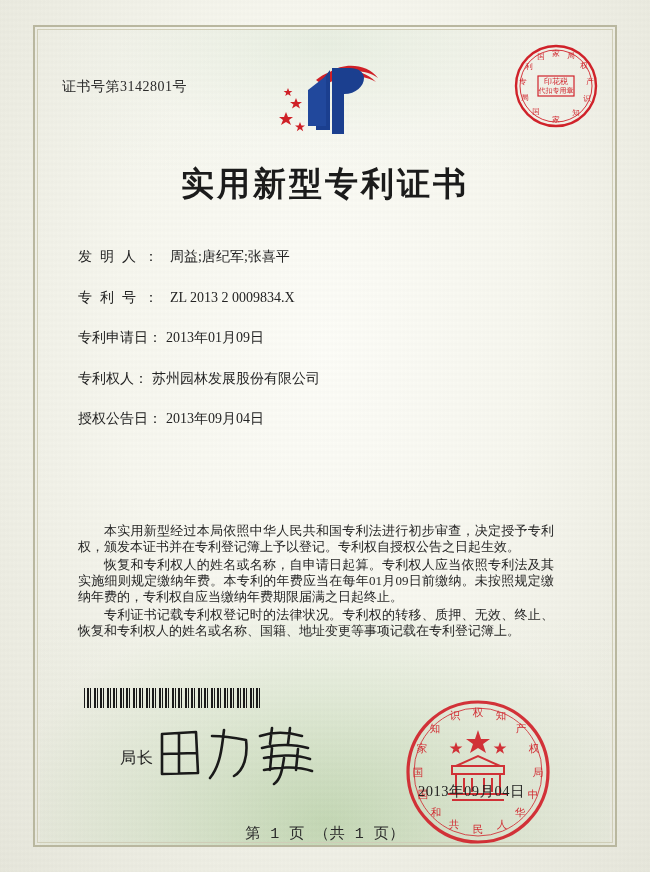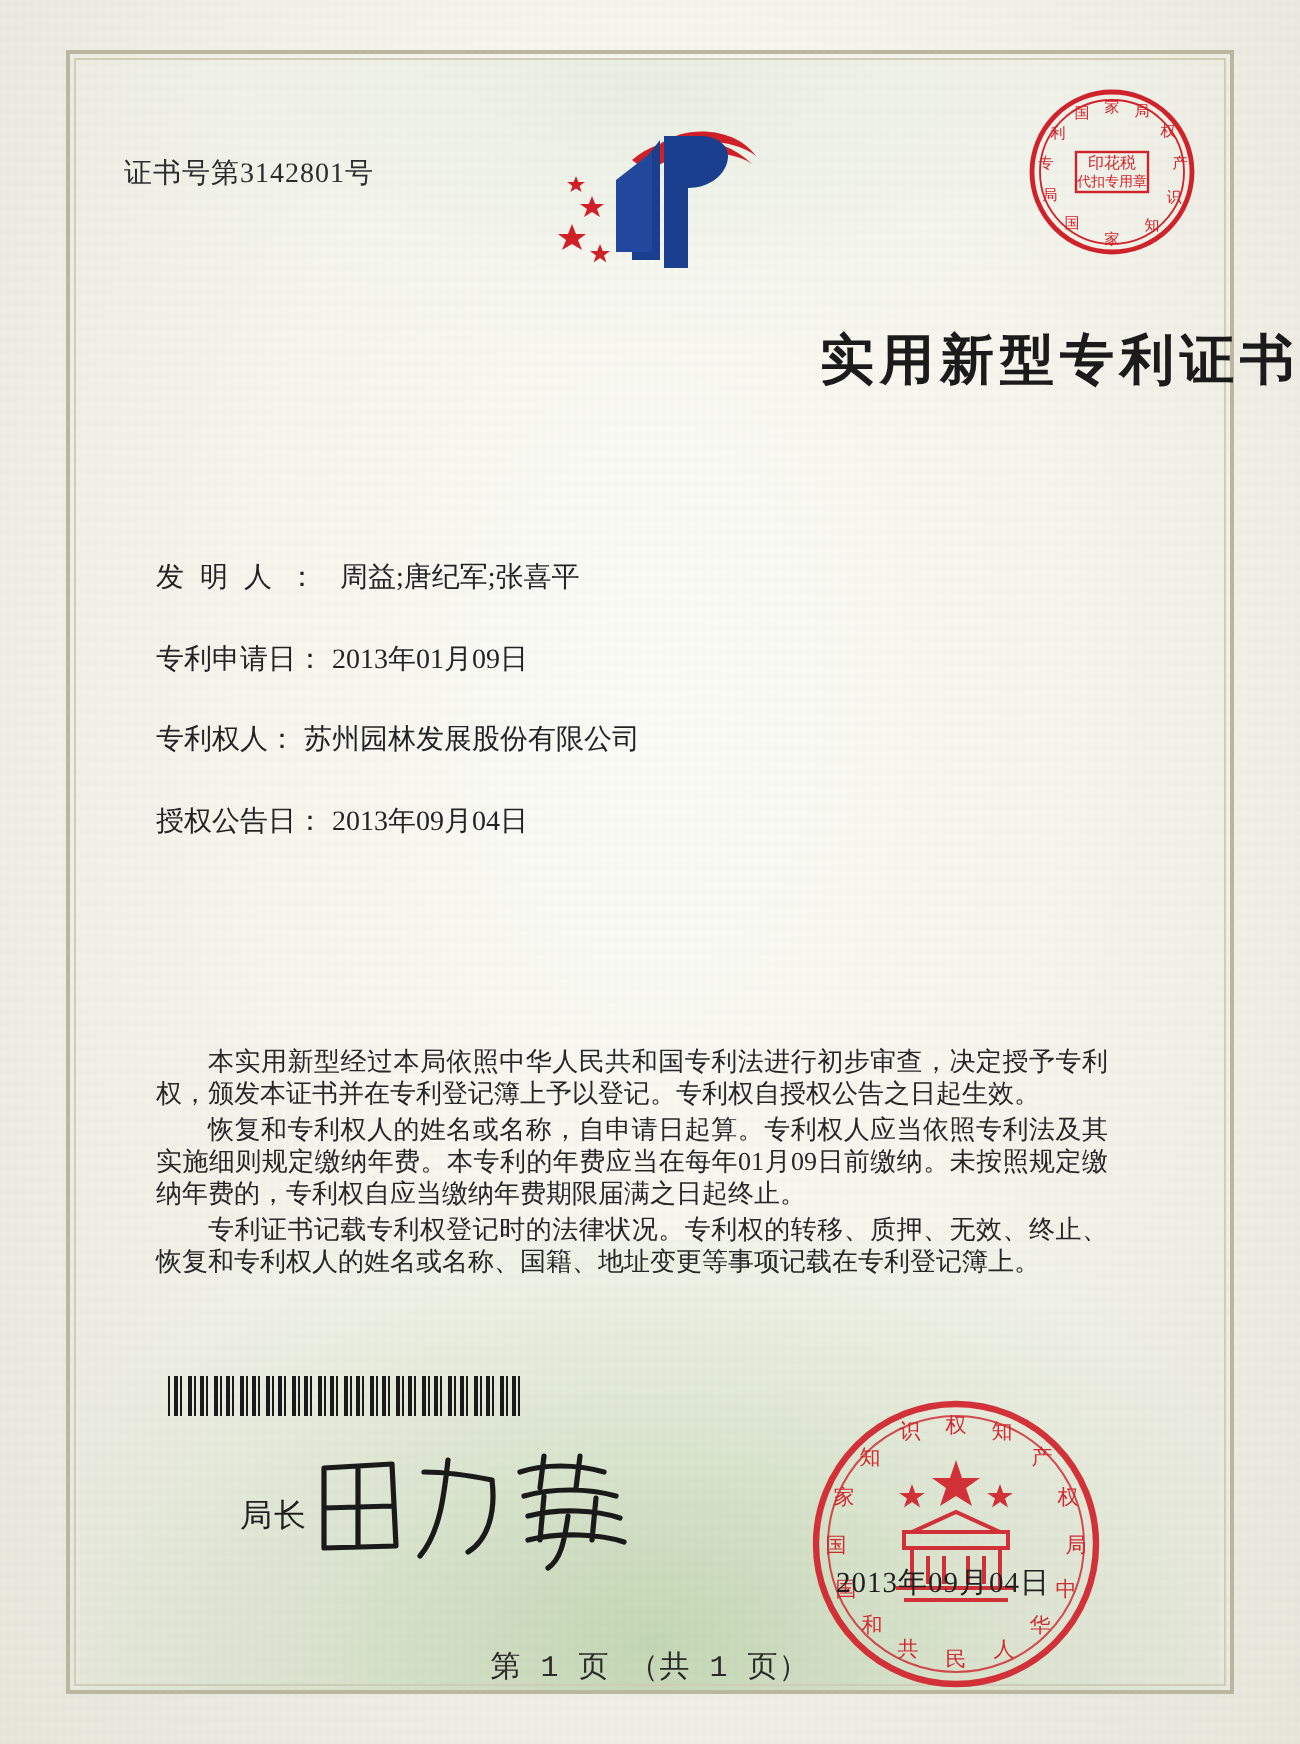--- a/index.html
+++ b/index.html
@@ -89,22 +89,22 @@
     left: 508px;
     top: 38px;
     width: 96px;
     height: 96px;
   }
   .title {
     position: absolute;
     left: 0;
     right: 0;
     top: 162px;
-    text-align: right;
-    font-size: 27px;
+    text-align: center;
+    font-size: 33px;
     font-weight: bold;
     letter-spacing: 3px;
     color: #1b1b1b;
     font-family: "Liberation Serif", serif;
   }
 
   
   .fields {
     position: absolute;
     left: 78px;
@@ -116,21 +116,20 @@
     color: #232323;
     margin-bottom: 22.5px;
     white-space: nowrap;
     line-height: 18px;
   }
   .field-label {
     display: inline-block;
   }
   .field-label.spaced {
     letter-spacing: 8px;
-    margin-top: 33px;
   }
   .field-value {
     display: inline-block;
     margin-left: 4px;
   }
 
   
   .body-text {
     position: absolute;
     left: 78px;
@@ -271,20 +270,23 @@
     </svg>
   </div>
 
   <div class="title">实用新型专利证书</div>
 
   <div class="fields">
     <div class="field-row">
       <span class="field-label spaced">发明人：</span><span class="field-value">周益;唐纪军;张喜平</span>
     </div>
     <div class="field-row">
+      <span class="field-label spaced">专利号：</span><span class="field-value">ZL 2013 2 0009834.X</span>
+    </div>
+    <div class="field-row">
       <span class="field-label">专利申请日：</span><span class="field-value">2013年01月09日</span>
     </div>
     <div class="field-row">
       <span class="field-label">专利权人：</span><span class="field-value">苏州园林发展股份有限公司</span>
     </div>
     <div class="field-row">
       <span class="field-label">授权公告日：</span><span class="field-value">2013年09月04日</span>
     </div>
   </div>
 

